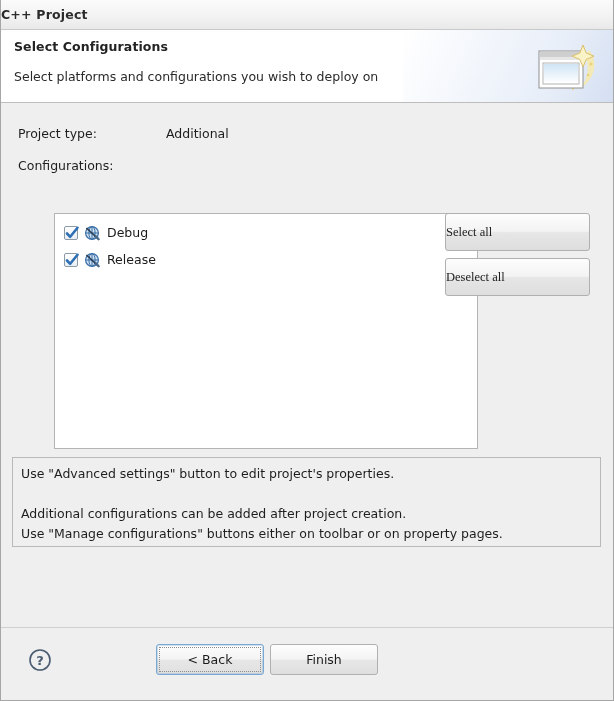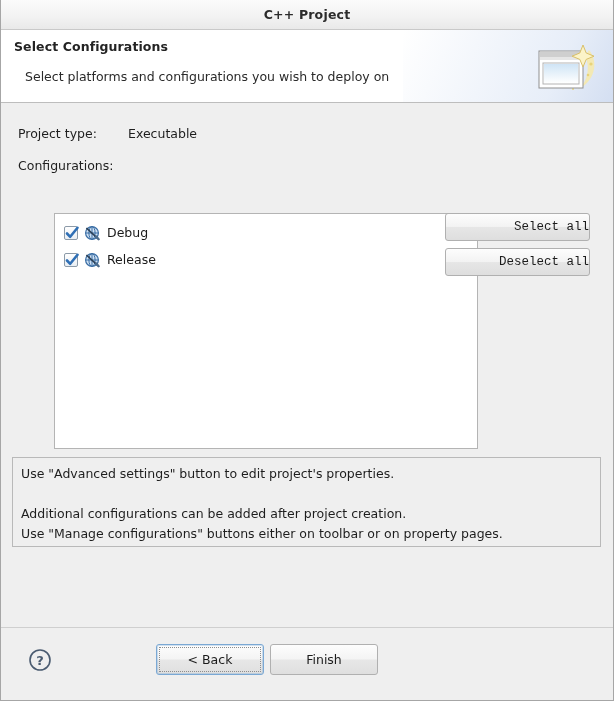--- a/index.html
+++ b/index.html
@@ -27,21 +27,21 @@
   }
 
   
   #titlebar {
     height: 30px;
     flex: 0 0 30px;
     background: linear-gradient(to bottom, #fbfbfb 0%, #f3f3f3 55%, #e9e9e9 100%);
     border-bottom: 1px solid #c9c9c9;
     display: flex;
     align-items: center;
-    justify-content: center;
+    justify-content: flex-start;
     position: relative;
   }
   #titlebar .title {
     font-size: 12.5px;
     font-weight: bold;
     color: #2b2b2b;
     letter-spacing: .2px;
   }
 
   
@@ -63,21 +63,21 @@
   #header .hdr-title {
     position: relative;
     font-size: 12.5px;
     font-weight: bold;
     color: #232323;
     letter-spacing: .1px;
   }
   #header .hdr-sub {
     position: relative;
     margin-top: 15px;
-    margin-left: 11px;
+    margin-left: 0;
     font-size: 12.5px;
     color: #2a2a2a;
   }
   #header .hdr-icon {
     position: absolute;
     right: 14px; top: 12px;
     width: 66px; height: 56px;
   }
 
   
@@ -86,20 +86,21 @@
     background: #efefef;
     position: relative;
   }
 
   .field-row {
     display: flex;
     align-items: baseline;
     font-size: 12.5px;
     color: #1e1e1e;
     padding-left: 17px;
+    gap: 38px;
   }
   .field-row .lbl { width: 110px; }
   .field-row .val { }
 
   
   #listarea {
     position: absolute;
     left: 17px; top: 110px;
     right: 12px;
     height: 236px;
@@ -135,31 +136,31 @@
   .chk svg { position: absolute; left: -2px; top: -3px; }
 
   .cfg-icon { width: 16px; height: 16px; flex: 0 0 16px; margin-left: 6px; }
 
   .sidebtns {
     position: absolute;
     left: 427px; top: 0;
     width: 145px;
   }
   .btn {
-    font-family: Liberation Mono, monospace;
+    font-family: Liberation Serif, serif;
     font-size: 12.5px;
     color: #1c1c1c;
     background: linear-gradient(to bottom, #fdfdfd 0%, #f3f3f3 48%, #e6e6e6 52%, #dedede 100%);
     border: 1px solid #b0b0b0;
     border-radius: 3px;
-    height: 28px;
+    height: 38px;
     width: 100%;
     cursor: default;
     padding: 0;
-    text-align: right;
+    text-align: left;
     line-height: 25px;
   }
   .btn + .btn { margin-top: 7px; }
   .btn-adv {
     position: absolute;
     left: 427px;
     top: 206px;
     width: 145px;
   }
 
@@ -261,21 +262,21 @@
 
         <path d="M50 3 L53.2 11 L61 14.2 L53.2 17.4 L50 25 L46.8 17.4 L39 14.2 L46.8 11 Z" fill="#fbf3c8" stroke="#d9c06a" stroke-width="1"></path>
       </svg>
     </div>
   </div>
 
   <div id="body">
 
     <div class="field-row" style="margin-top:23px;">
       <span class="lbl">Project type:</span>
-      <span class="val">Executable</span>
+      <span class="val">Additional</span>
     </div>
     <div class="field-row" style="margin-top:17px;">
       <span class="lbl">Configurations:</span>
     </div>
 
     <div id="listarea">
 
       <div id="configlist">
 
         <div class="cfg-row">

